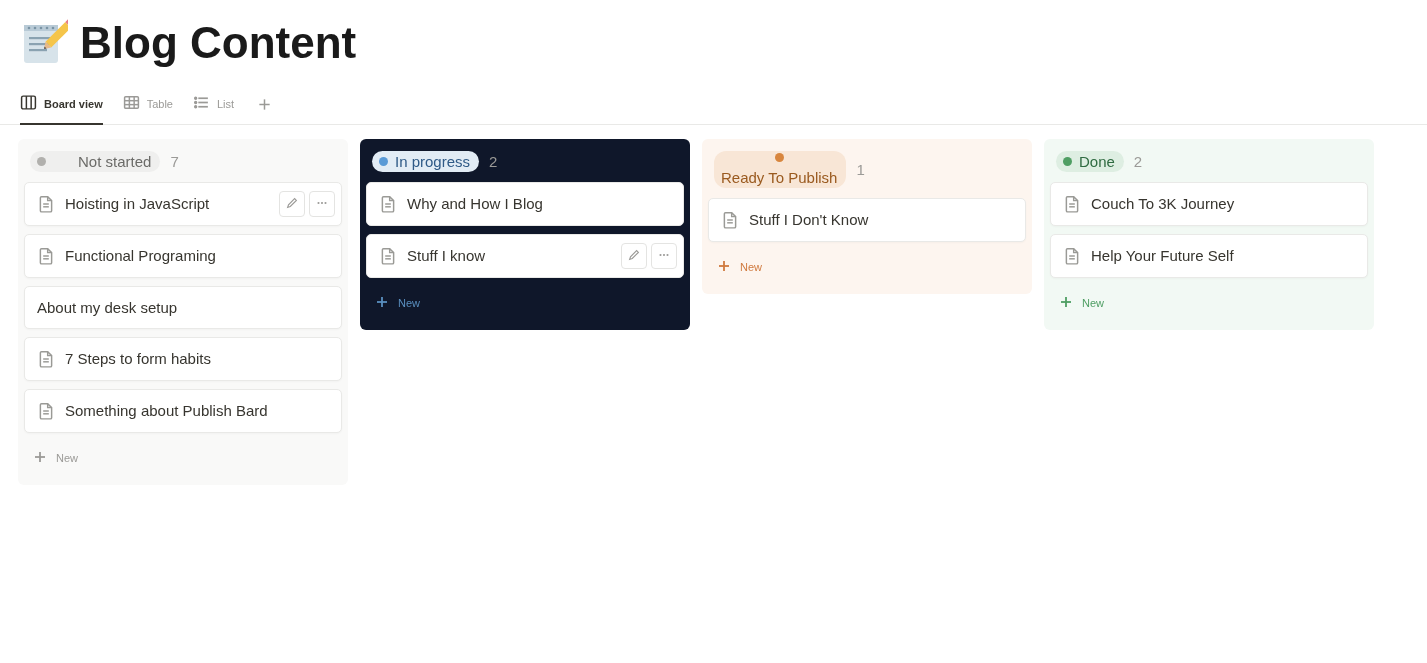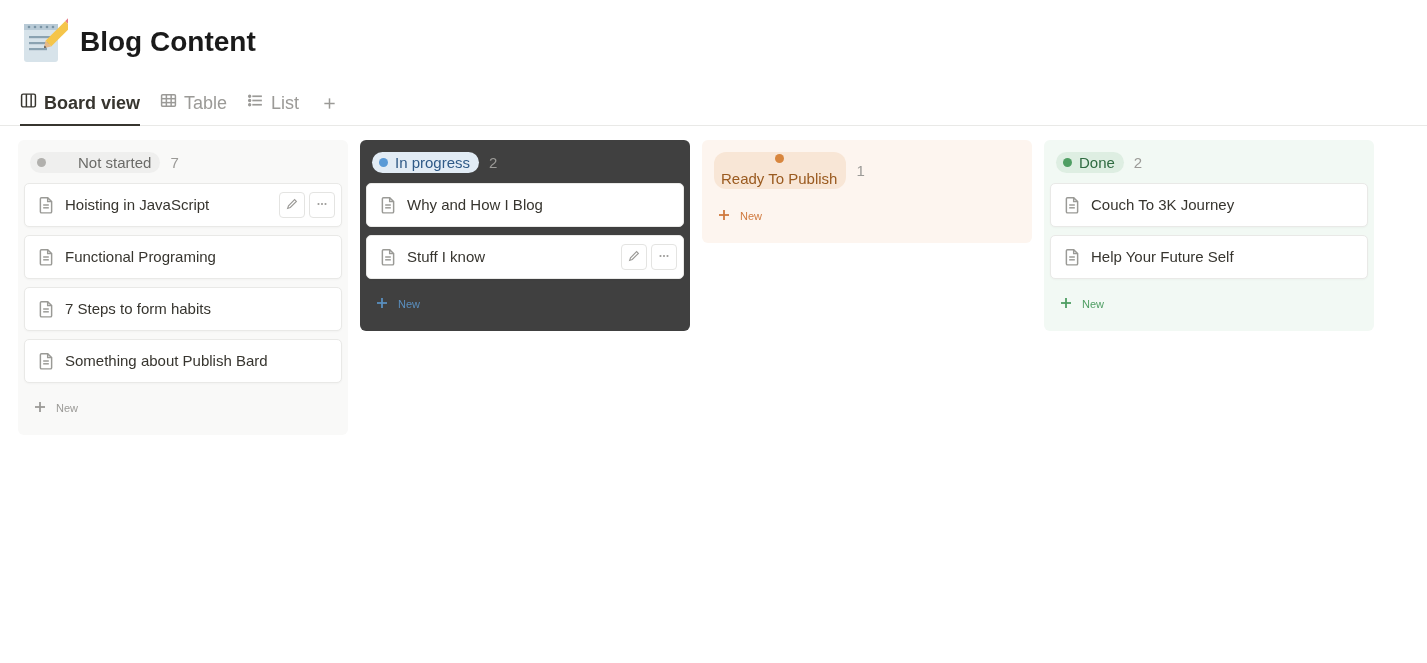--- a/index.html
+++ b/index.html
@@ -17,37 +17,37 @@
       gap: 12px;
     }
     .page-emoji {
       width: 48px;
       height: 48px;
       display: flex;
       align-items: center;
       justify-content: center;
     }
     .page-title {
-      font-size: 28px;
+      font-size: 44px;
       font-weight: 700;
       color: #1a1a1a;
     }
     .view-tabs {
       display: flex;
       align-items: center;
       gap: 20px;
       padding: 18px 20px 0 20px;
       border-bottom: 1px solid #e9e9e7;
     }
     .view-tab {
       display: flex;
       align-items: center;
       gap: 7px;
       padding-bottom: 10px;
-      font-size: 18px;
+      font-size: 11px;
       color: #9b9a97;
       cursor: pointer;
       border-bottom: 2px solid transparent;
       margin-bottom: -1px;
     }
     .view-tab.active {
       color: #37352f;
       font-weight: 600;
       border-bottom-color: #37352f;
     }
@@ -118,21 +118,21 @@
       display:flex; align-items:center; gap:8px;
       padding: 8px 8px;
       font-size:11px; font-weight:400;
       cursor:pointer; border-radius:4px;
     }
     .new-card-btn svg { width:16px; height:16px; }
     .doc-icon svg { width:18px; height:18px; display:block;}
 
     
     .col-notstarted { background: #f9f9f8; }
-    .col-inprogress { background: #404040; }
+    .col-inprogress { background: #0f172a; }
     .col-ready      { background: #fdf5ef; }
     .col-done       { background: #f2f9f4; }
 
     .pill-notstarted { background: #efefee; color:#6b6b68;gap:32px; }
     .pill-notstarted .status-dot{ background:#b1b0ad; }
     .pill-inprogress { background: #e2ecf5; color:#2f5a87; }
     .pill-inprogress .status-dot{ background:#5a9ad6; }
     .pill-ready { background: #f8e6d6; color:#9a5a1f;flex-direction:column; }
     .pill-ready .status-dot{ background:#d8863e; }
     .pill-done { background: #deeee2; color:#2f6b41; }
@@ -253,20 +253,23 @@
           <svg viewBox="0 0 16 16" fill="none" stroke="currentColor" stroke-width="1.3">
             <path d="M4 1.5h5.5L13 5v9a1 1 0 0 1-1 1H4a1 1 0 0 1-1-1V2.5a1 1 0 0 1 1-1z"></path>
             <path d="M9.5 1.5V5H13"></path>
             <line x1="5.5" y1="8" x2="10.5" y2="8"></line>
             <line x1="5.5" y1="10.5" x2="10.5" y2="10.5"></line>
           </svg>
         </span>
         <span>Functional Programing</span>
       </div>
       <div class="card">
+        <span>About my desk setup</span>
+      </div>
+      <div class="card">
         <span class="doc-icon">
           <svg viewBox="0 0 16 16" fill="none" stroke="currentColor" stroke-width="1.3">
             <path d="M4 1.5h5.5L13 5v9a1 1 0 0 1-1 1H4a1 1 0 0 1-1-1V2.5a1 1 0 0 1 1-1z"></path>
             <path d="M9.5 1.5V5H13"></path>
             <line x1="5.5" y1="8" x2="10.5" y2="8"></line>
             <line x1="5.5" y1="10.5" x2="10.5" y2="10.5"></line>
           </svg>
         </span>
         <span>7 Steps to form habits</span>
       </div>
@@ -342,20 +345,31 @@
       </div>
     </div>
     <div class="column col-ready">
       <div class="col-header">
         <span class="status-pill pill-ready">
           <span class="status-dot"></span>
           <span>Ready To Publish</span>
         </span>
         <span class="col-count">1</span>
       </div>
+      <div class="card">
+        <span class="doc-icon">
+          <svg viewBox="0 0 16 16" fill="none" stroke="currentColor" stroke-width="1.3">
+            <path d="M4 1.5h5.5L13 5v9a1 1 0 0 1-1 1H4a1 1 0 0 1-1-1V2.5a1 1 0 0 1 1-1z"></path>
+            <path d="M9.5 1.5V5H13"></path>
+            <line x1="5.5" y1="8" x2="10.5" y2="8"></line>
+            <line x1="5.5" y1="10.5" x2="10.5" y2="10.5"></line>
+          </svg>
+        </span>
+        <span>Stuff I Don't Know</span>
+      </div>
       <div class="new-card-btn new-ready">
         <span><svg viewBox="0 0 16 16" stroke="currentColor" stroke-width="1.8">
             <line x1="8" y1="3" x2="8" y2="13"></line>
             <line x1="3" y1="8" x2="13" y2="8"></line>
           </svg></span>
         <span>New</span>
       </div>
     </div>
     <div class="column col-done">
       <div class="col-header">

